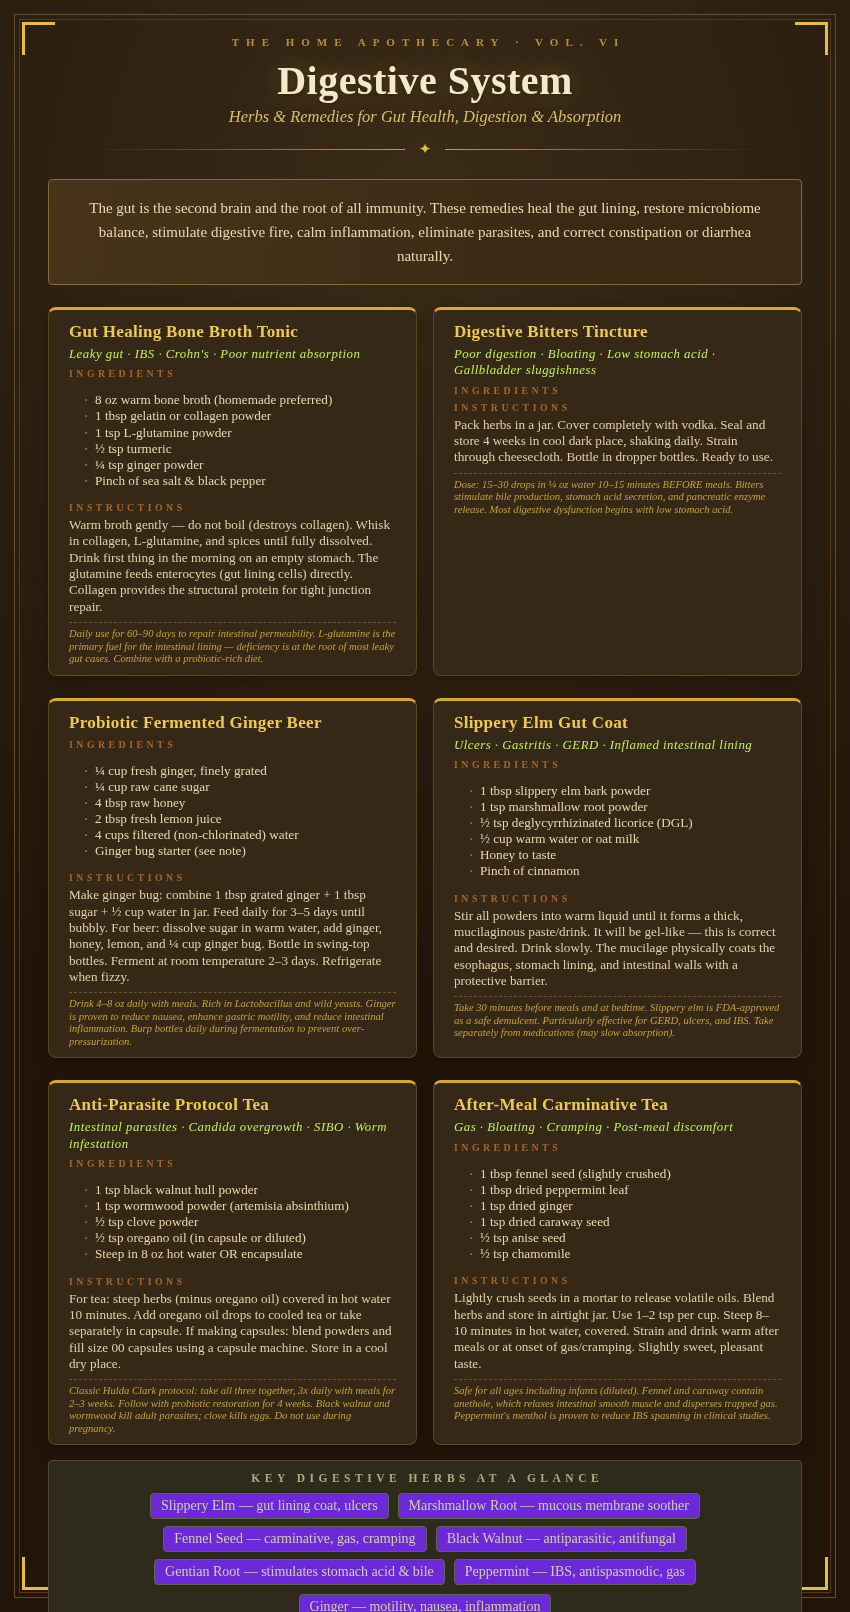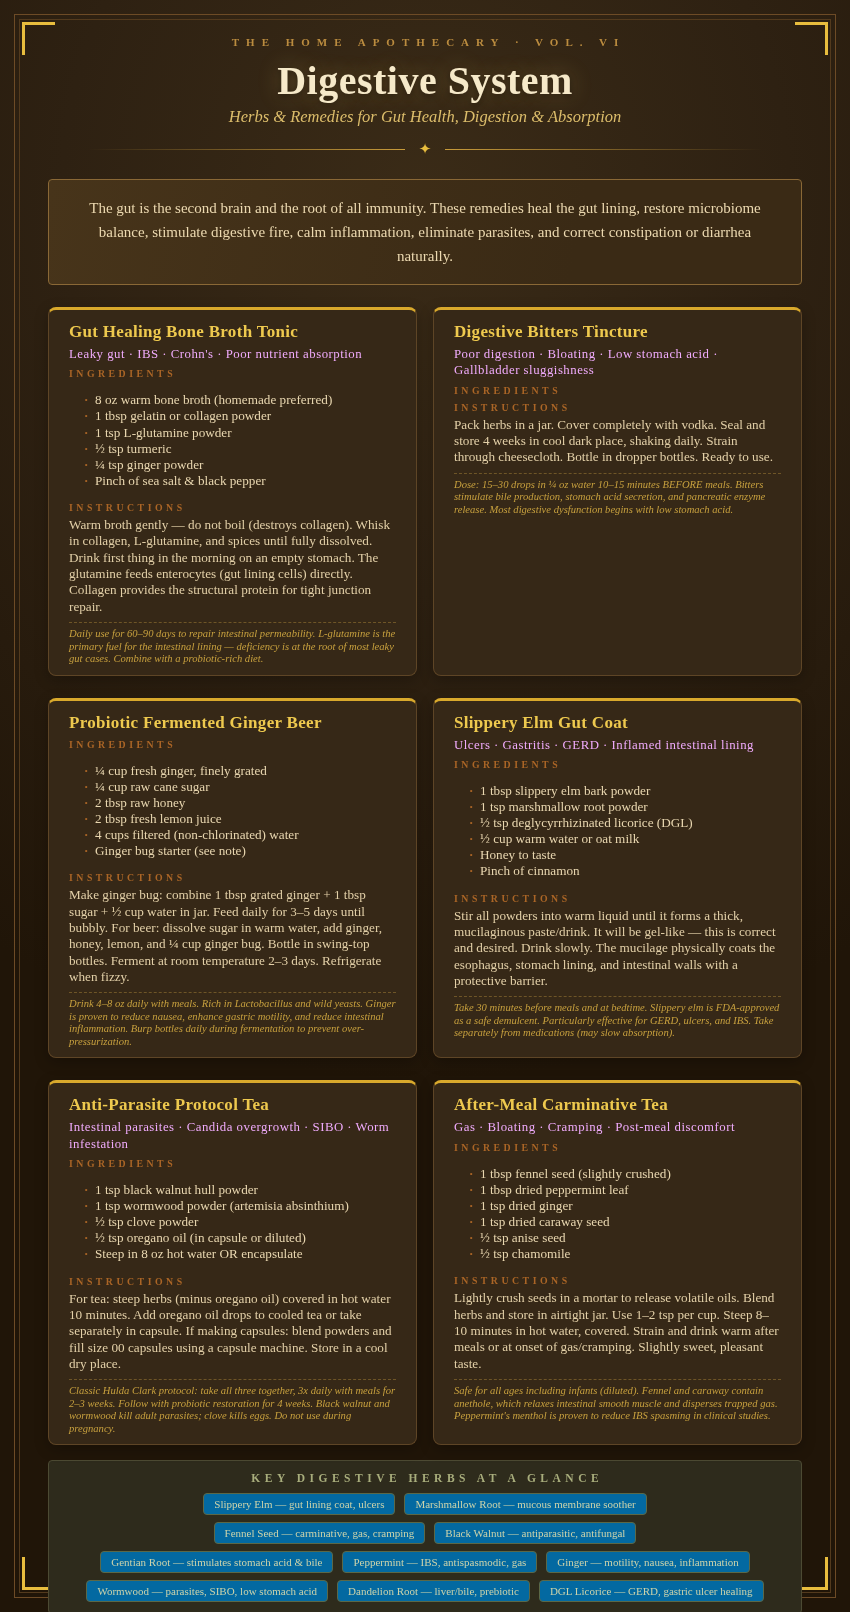--- a/index.html
+++ b/index.html
@@ -51,21 +51,21 @@
   }
 
   
   .cards { margin-top: 22px; display: grid; grid-template-columns: 1fr 1fr; gap: 22px 16px; }
   .card {
     background: #362817; border: 1px solid #5e4526; border-top: 3px solid #d9a92c;
     border-radius: 8px; padding: 12px 20px 9px;
     box-shadow: 0 4px 14px rgba(0,0,0,0.25);
   }
   .card-title { margin: 0 0 4px; font-size: 17px; font-weight: bold; color: #eec94e; letter-spacing: 0.3px; }
-  .card-conditions { margin: 0 0 3px; font-size: 12.8px; line-height: 1.28; color: #f0abfc; letter-spacing: 0.5px; }
+  .card-conditions { margin: 0 0 3px; font-style: italic; font-size: 12.8px; line-height: 1.28; color: #bef264; letter-spacing: 0.5px; }
   .section-label { margin: 6px 0 4px; font-size: 9.8px; font-weight: bold; letter-spacing: 3.5px; color: #aa6526; }
   .ingredients { margin: 13px; padding: 0; list-style: none; }
   .ingredients li {
     position: relative; padding-left: 13px;
     font-size: 13.2px; line-height: 1.22; color: #e9d7b0;
   }
   .ingredients li::before { content: "·"; position: absolute; left: 2px; color: #aa6526; font-weight: bold; }
   .instructions { margin: 0; font-size: 13.2px; line-height: 1.24; color: #e3d0a8; }
   .note {
     margin: 7px 0 0; padding-top: 5px; border-top: 1px dashed #6e5527;
@@ -78,22 +78,22 @@
     background: #2e2b1c; border: 1px solid #4c4a33; border-radius: 4px;
   }
   .glance-title {
     margin: 0 0 9px; text-align: center;
     font-size: 11.5px; font-weight: bold; letter-spacing: 4.5px; text-indent: 4.5px; color: #a8ad7c;
   }
   .pill-rows { display: flex; flex-direction: column; gap: 7px; }
   .pill-row { display: flex; justify-content: center; gap: 9px; flex-wrap: wrap; }
   .pill {
     white-space: nowrap; padding: 4px 10px;
-    background: #0369a1; border: 1px solid #5b6847; border-radius: 4px;
-    font-size: 11px; color: #ccd3ab;
+    background: #6d28d9; border: 1px solid #5b6847; border-radius: 4px;
+    font-size: 14px; color: #ccd3ab;
   }
 </style>
 </head>
 <body>
 
 <div class="page">
   <div class="frame-outer"></div>
   <div class="frame-inner"></div>
   <div class="corner tl"></div>
   <div class="corner tr"></div>
@@ -141,21 +141,21 @@
     <p class="instructions">Pack herbs in a jar. Cover completely with vodka. Seal and store 4 weeks in cool dark place, shaking daily. Strain through cheesecloth. Bottle in dropper bottles. Ready to use.</p>
     <p class="note">Dose: 15–30 drops in ¼ oz water 10–15 minutes BEFORE meals. Bitters stimulate bile production, stomach acid secretion, and pancreatic enzyme release. Most digestive dysfunction begins with low stomach acid.</p>
   </article>
 
   <article class="card">
     <h3 class="card-title">Probiotic Fermented Ginger Beer</h3>
     <div class="section-label">INGREDIENTS</div>
     <ul class="ingredients">
             <li>¼ cup fresh ginger, finely grated</li>
             <li>¼ cup raw cane sugar</li>
-            <li>2 tbsp raw honey</li>
+            <li>4 tbsp raw honey</li>
             <li>2 tbsp fresh lemon juice</li>
             <li>4 cups filtered (non-chlorinated) water</li>
             <li>Ginger bug starter (see note)</li>
           </ul>
     <div class="section-label">INSTRUCTIONS</div>
     <p class="instructions">Make ginger bug: combine 1 tbsp grated ginger + 1 tbsp sugar + ½ cup water in jar. Feed daily for 3–5 days until bubbly. For beer: dissolve sugar in warm water, add ginger, honey, lemon, and ¼ cup ginger bug. Bottle in swing-top bottles. Ferment at room temperature 2–3 days. Refrigerate when fizzy.</p>
     <p class="note">Drink 4–8 oz daily with meals. Rich in Lactobacillus and wild yeasts. Ginger is proven to reduce nausea, enhance gastric motility, and reduce intestinal inflammation. Burp bottles daily during fermentation to prevent over-pressurization.</p>
   </article>
 
   <article class="card">

